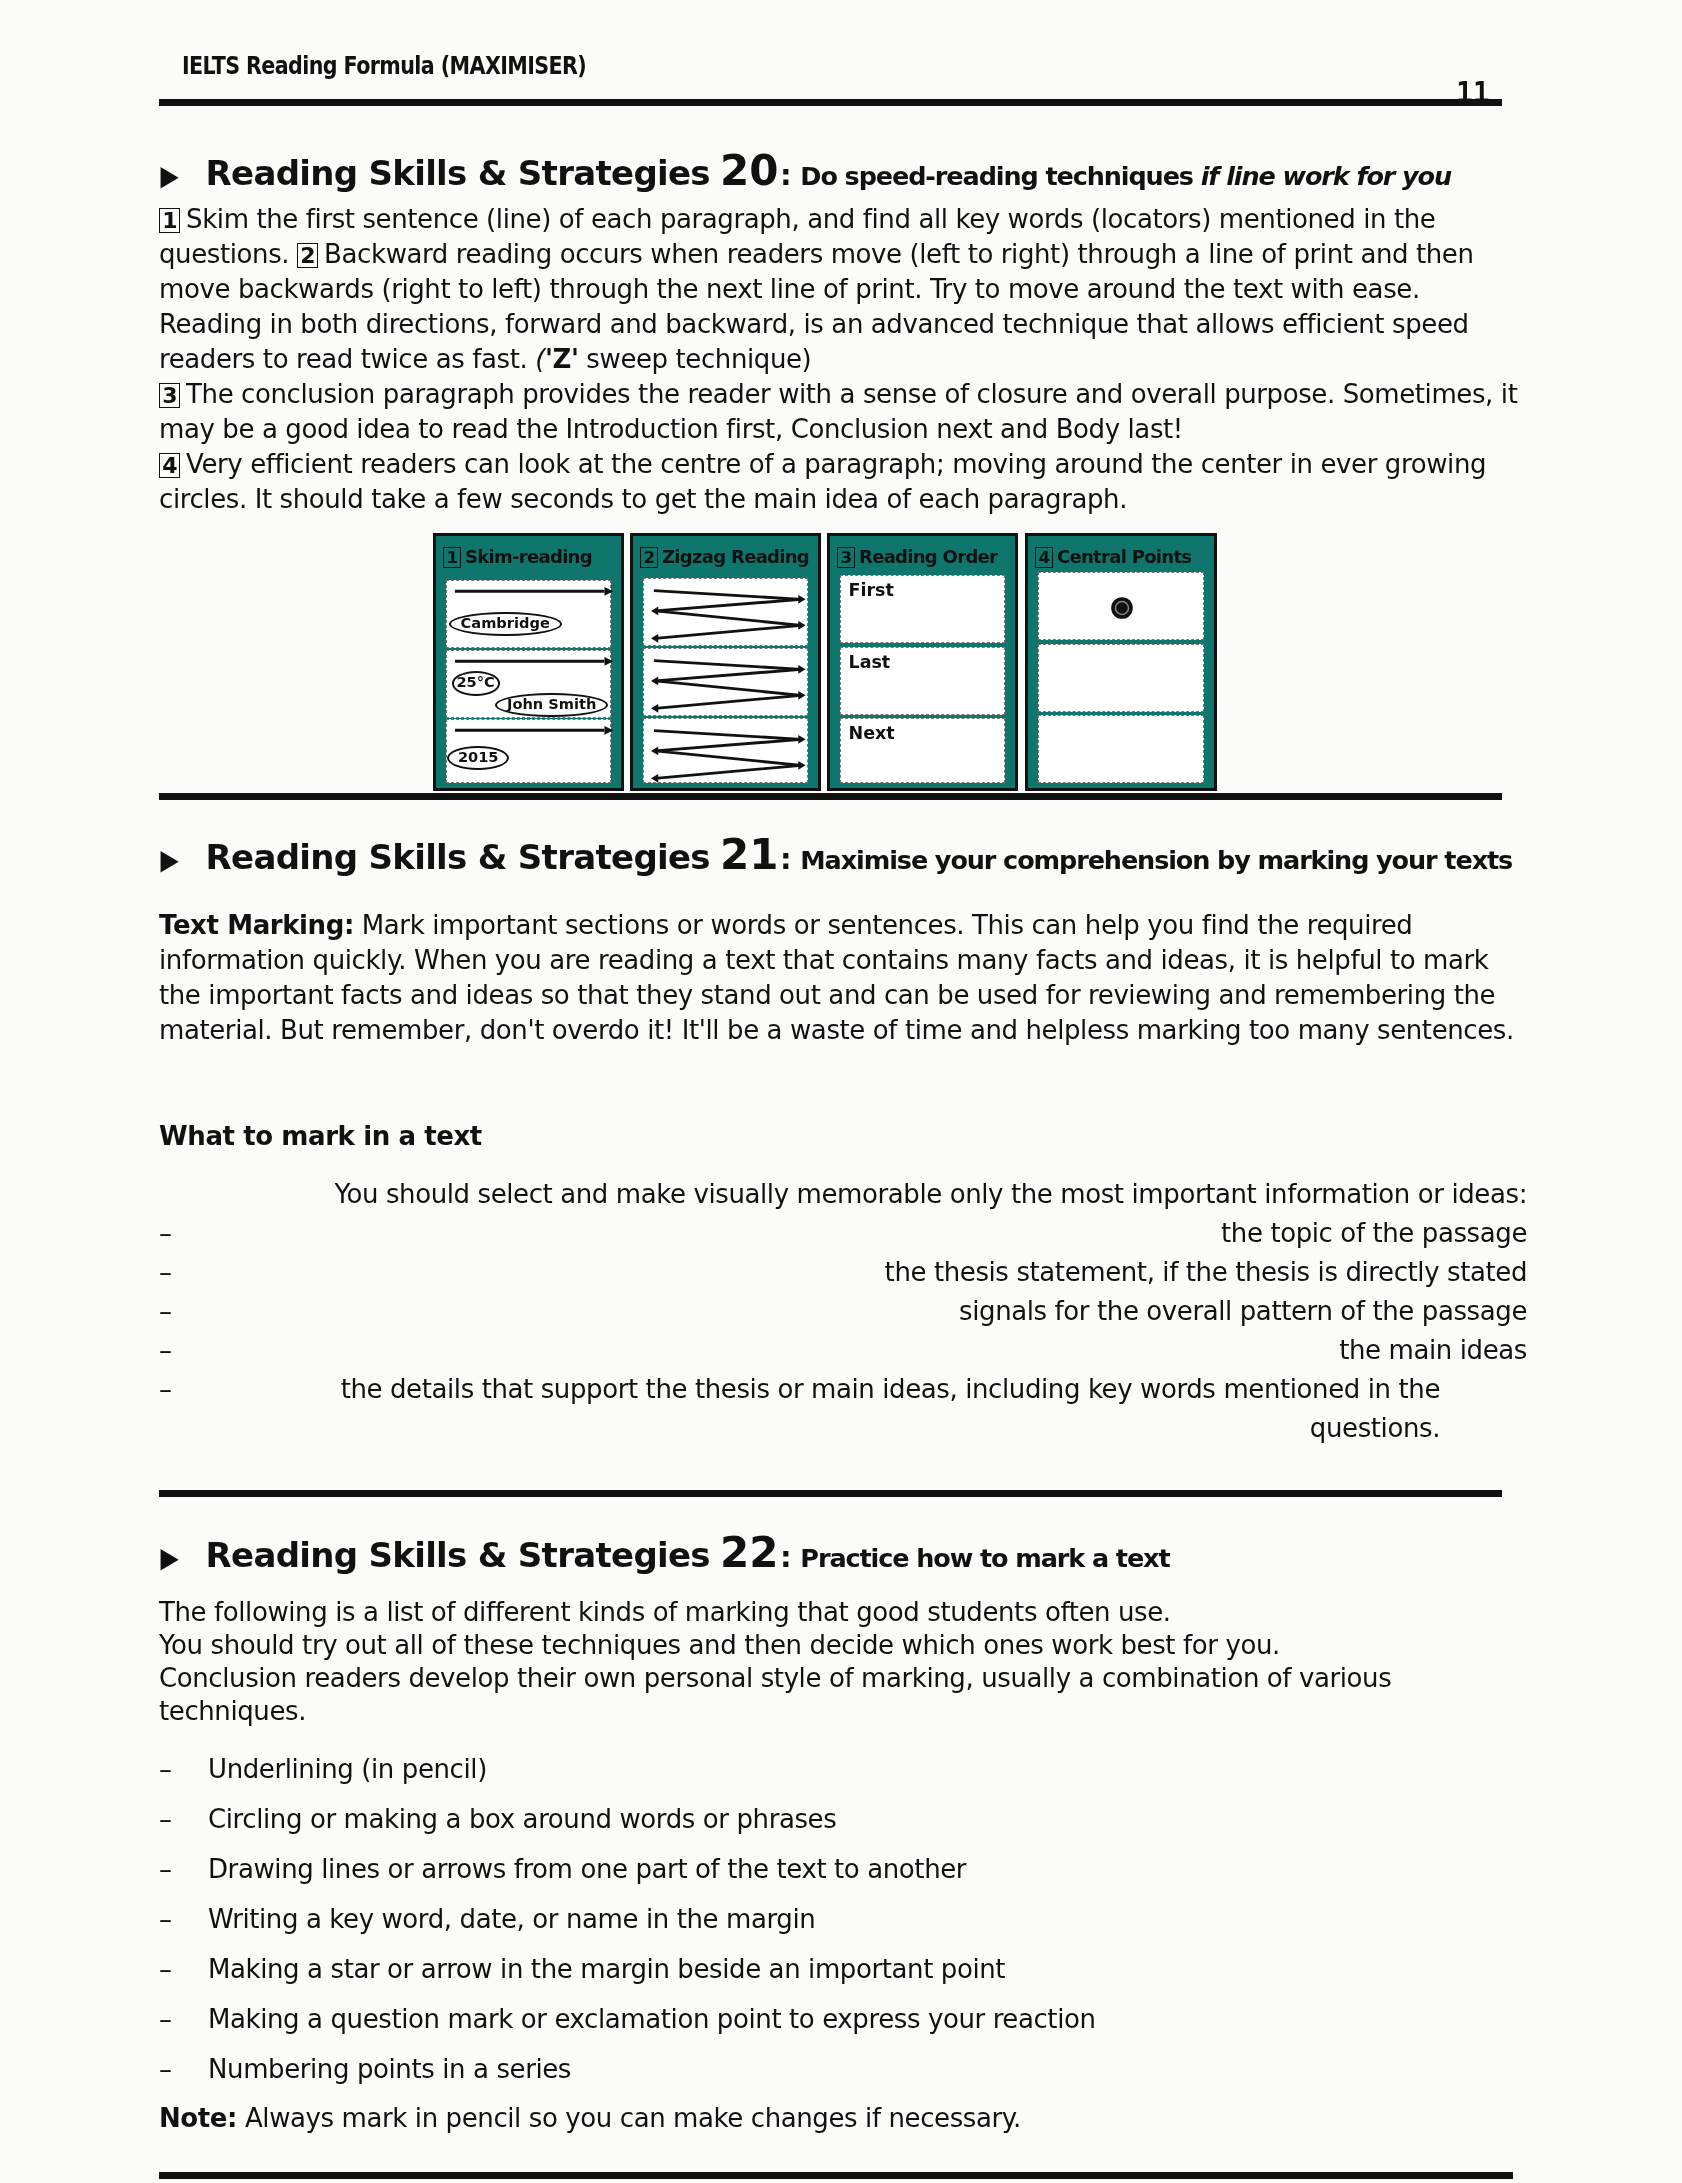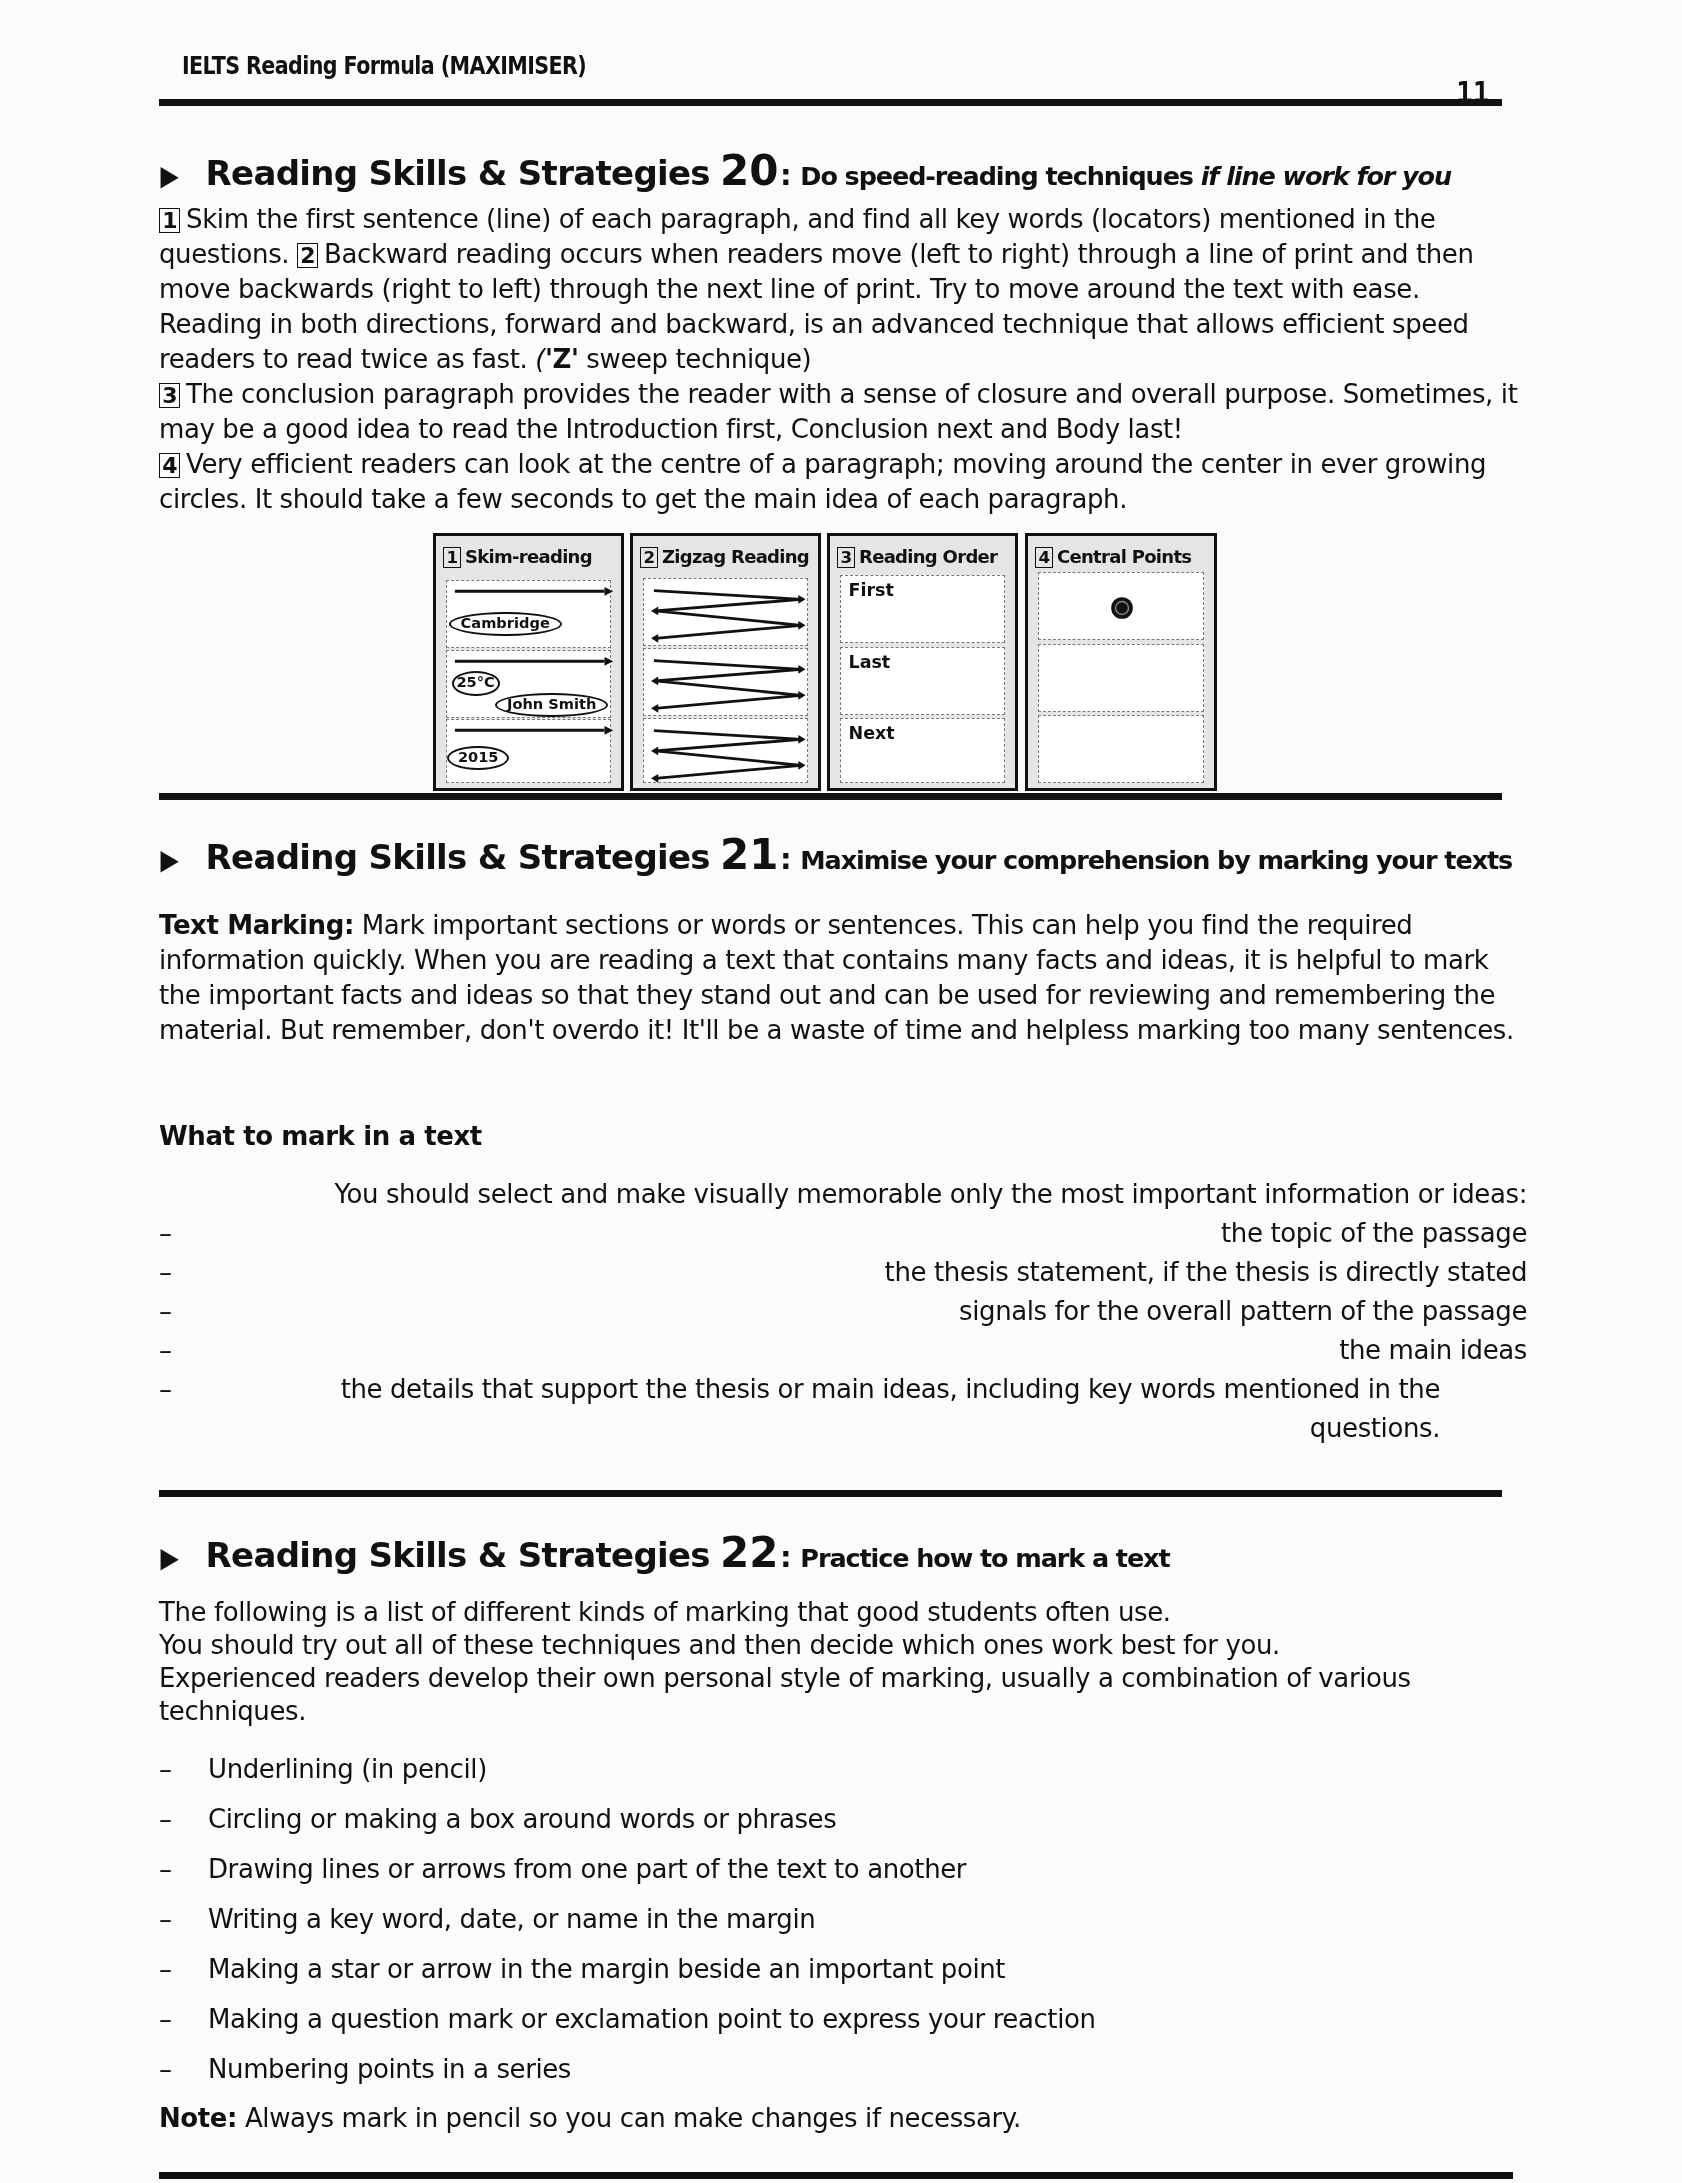--- a/index.html
+++ b/index.html
@@ -20,21 +20,21 @@
   .sec-head .colon { font-size:29px; margin:0 8.7px 0 1.5px; }
   .sec-head .sub { font-size:25.5px; letter-spacing:-1.1px; }
   .sec-head .sub i { font-style:italic; }
   .para { left:159px; width:1368px; font-family:"DejaVu Sans", sans-serif; font-size:26px; line-height:35px; letter-spacing:-0.4px; }
   .nb { display:inline-block; border:1.8px solid #111; font-size:22px; line-height:23px; padding:0 2.2px; margin-right:5.8px; font-weight:bold; vertical-align:baseline; }
   .bold { font-weight:bold; }
   .list { list-style:none; margin:0; padding:0; }
   .list li { position:relative; padding-left:49px; }
   .list li .dash { position:absolute; left:0; top:0; }
   
-  .panel { position:absolute; top:533px; height:258px; border:3.6px solid #111; background:#e5e5e5; box-sizing:border-box; }
+  .panel { position:absolute; top:533px; height:258px; border:3.6px solid #111; background:#0f766e; box-sizing:border-box; }
   .panel-title { position:absolute; left:7.3px; top:10.2px; font-size:18px; font-weight:bold; letter-spacing:-0.7px; white-space:nowrap; }
   .panel-title .pn { display:inline-block; border:1.5px solid #111; padding:0 2.2px; font-size:16.7px; line-height:19px; margin-right:4.4px; }
   .cell { position:absolute; left:10.2px; right:10.2px; border:1.5px dashed #777; background:#fff; box-sizing:border-box; }
   .cell-label { position:absolute; left:7.3px; top:4.4px; font-size:17.5px; font-weight:bold; }
   .oval { position:absolute; border:2.9px solid #111; border-radius:50%; font-size:14.6px; font-weight:bold; text-align:center; line-height:17.5px; background:#fff; }
   svg { position:absolute; overflow:visible; }
 </style>
 </head>
 <body>
 
@@ -178,21 +178,21 @@
   <span class="tri">▶</span>
   <span class="main">Reading Skills &amp; Strategies</span>
   <span class="num">22</span>
   <span class="colon">:</span>
   <span class="sub">Practice how to mark a text</span>
 </div>
 
 <div class="abs para" style="top:1596px;line-height:33px;">
   <div>The following is a list of different kinds of marking that good students often use.</div>
   <div>You should try out all of these techniques and then decide which ones work best for you.</div>
-  <div style="padding-right:44px;">Experienced readers develop their own personal style of marking, usually a combination of various techniques.</div>
+  <div style="padding-right:44px;">Conclusion readers develop their own personal style of marking, usually a combination of various techniques.</div>
 </div>
 
 <div class="abs para" style="top:1744px;line-height:50px;">
   <ul class="list">
     <li><span class="dash">–</span><span>Underlining (in pencil)</span></li>
     <li><span class="dash">–</span><span>Circling or making a box around words or phrases</span></li>
     <li><span class="dash">–</span><span>Drawing lines or arrows from one part of the text to another</span></li>
     <li><span class="dash">–</span><span>Writing a key word, date, or name in the margin</span></li>
     <li><span class="dash">–</span><span>Making a star or arrow in the margin beside an important point</span></li>
     <li><span class="dash">–</span><span>Making a question mark or exclamation point to express your reaction</span></li>

